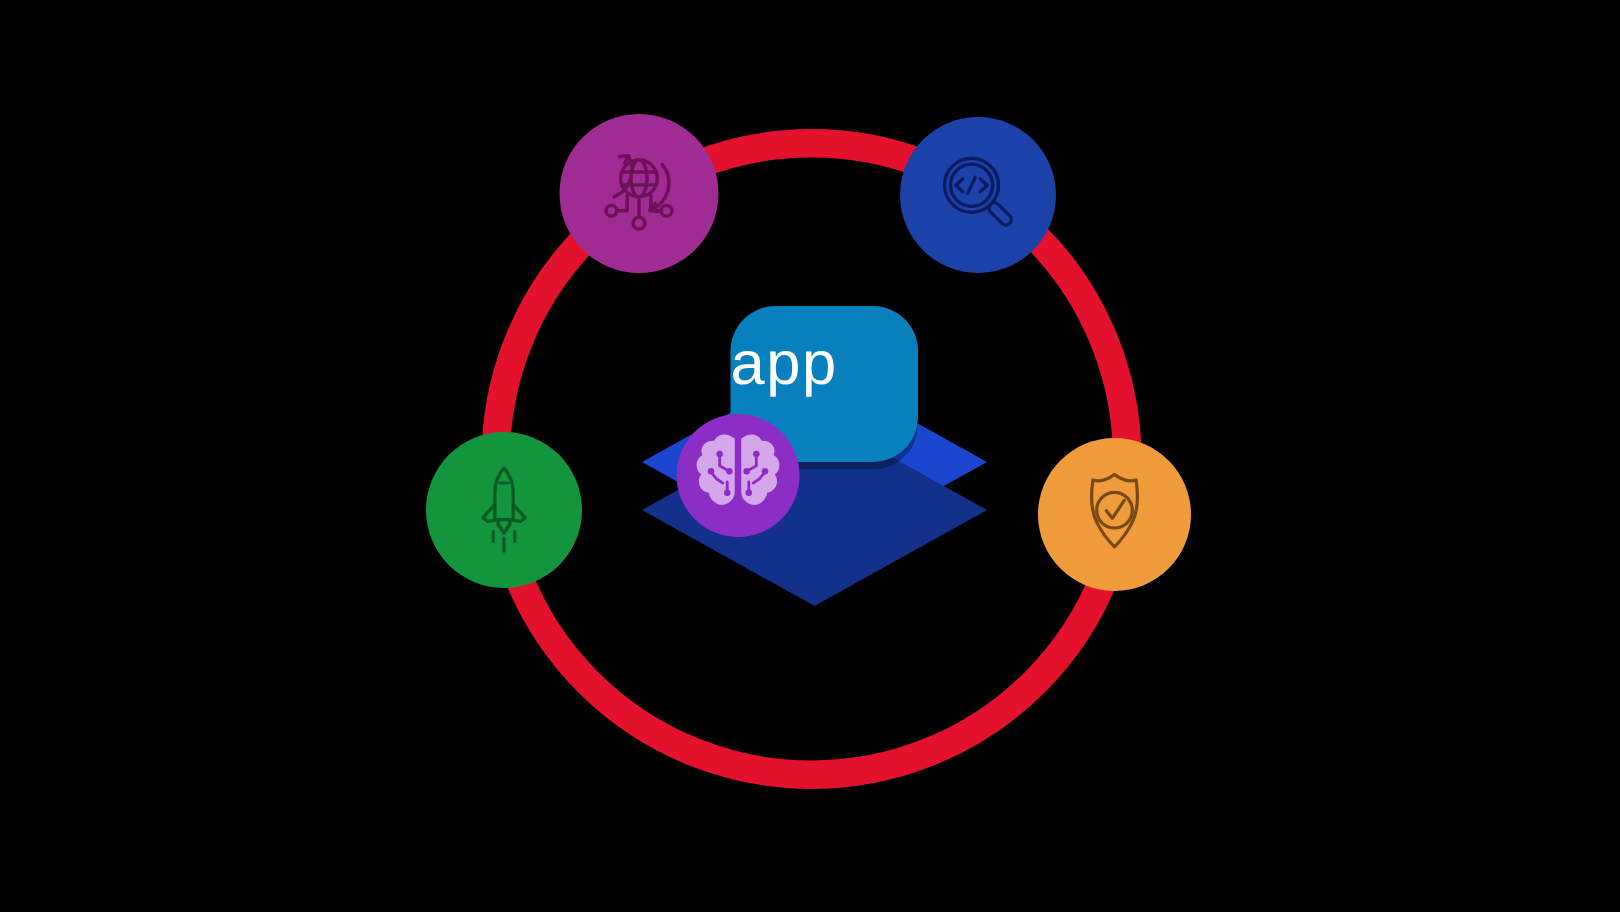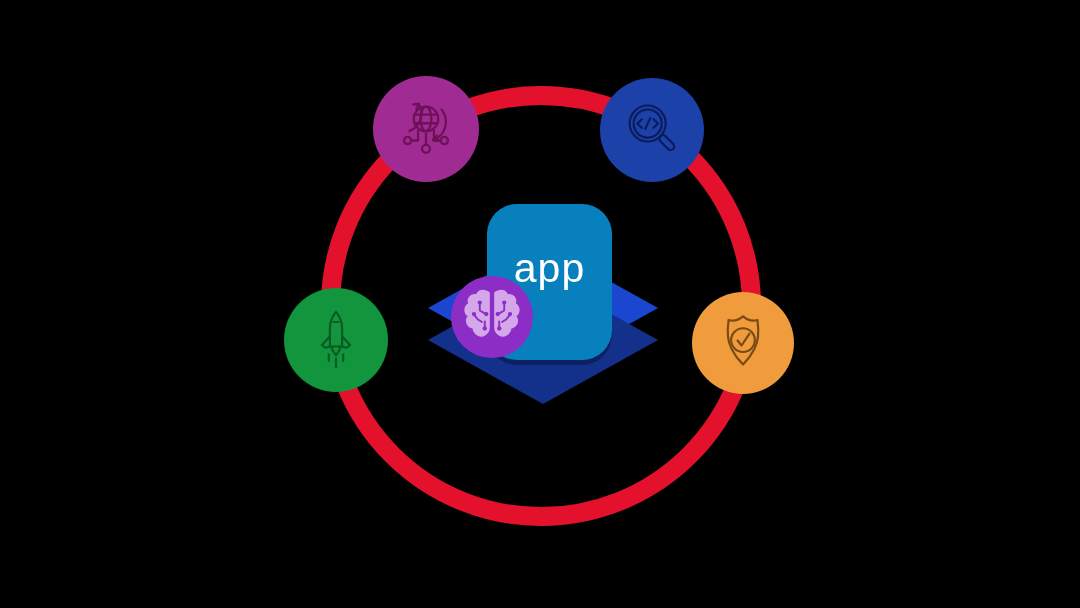--- a/index.html
+++ b/index.html
@@ -5,21 +5,21 @@
   html,body{margin:0;padding:0;background:#000;}
   .scene{position:relative;width:1080px;height:608px;overflow:hidden;font-family:"Liberation Sans",sans-serif;}
   .ring{position:absolute;left:321px;top:86px;width:440px;height:440px;border:19px solid #E4112D;border-radius:50%;box-sizing:border-box;z-index:1;}
   .node{position:absolute;border-radius:50%;display:flex;align-items:center;justify-content:center;z-index:2;}
   .node svg{display:block;}
   .node-web{left:373px;top:76px;width:106px;height:106px;}
   .node-code{left:600px;top:78px;width:104px;height:104px;}
   .node-launch{left:284px;top:288px;width:104px;height:104px;}
   .node-security{left:692px;top:292px;width:102px;height:102px;}
   .layers-svg{position:absolute;left:0;top:0;width:1080px;height:608px;z-index:3;pointer-events:none;}
-  .app-tile{position:absolute;left:487px;top:204px;width:125px;height:156px;border-radius:30px;display:flex;align-items:center;justify-content:center;padding-bottom:28px;box-sizing:border-box;z-index:4;box-shadow:0 5px 0 rgba(0,0,0,0.30);}
+  .app-tile{position:absolute;left:487px;top:204px;width:125px;height:104px;border-radius:30px;display:flex;align-items:center;justify-content:flex-start;padding-bottom:28px;box-sizing:border-box;z-index:4;box-shadow:0 5px 0 rgba(0,0,0,0.30);}
   .app-label{font-size:41px;font-weight:400;letter-spacing:1px;line-height:1;}
   .node-brain{left:451px;top:276px;width:82px;height:82px;z-index:5;}
 </style>
 </head>
 <body>
 
 <div class="scene" style="background-color: rgb(0, 0, 0);">
 
   <div class="ring" style="border-color: rgb(228, 17, 45);"></div>
 

